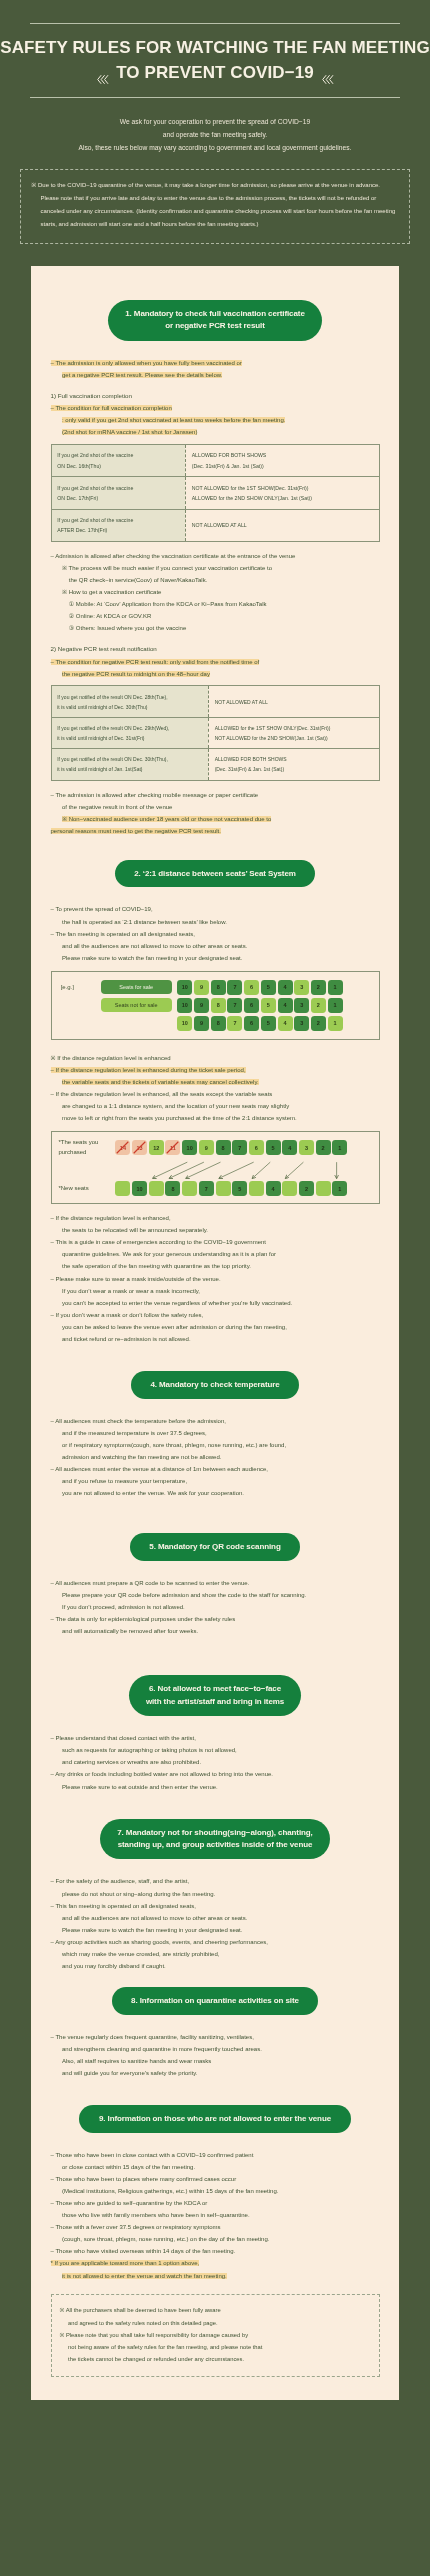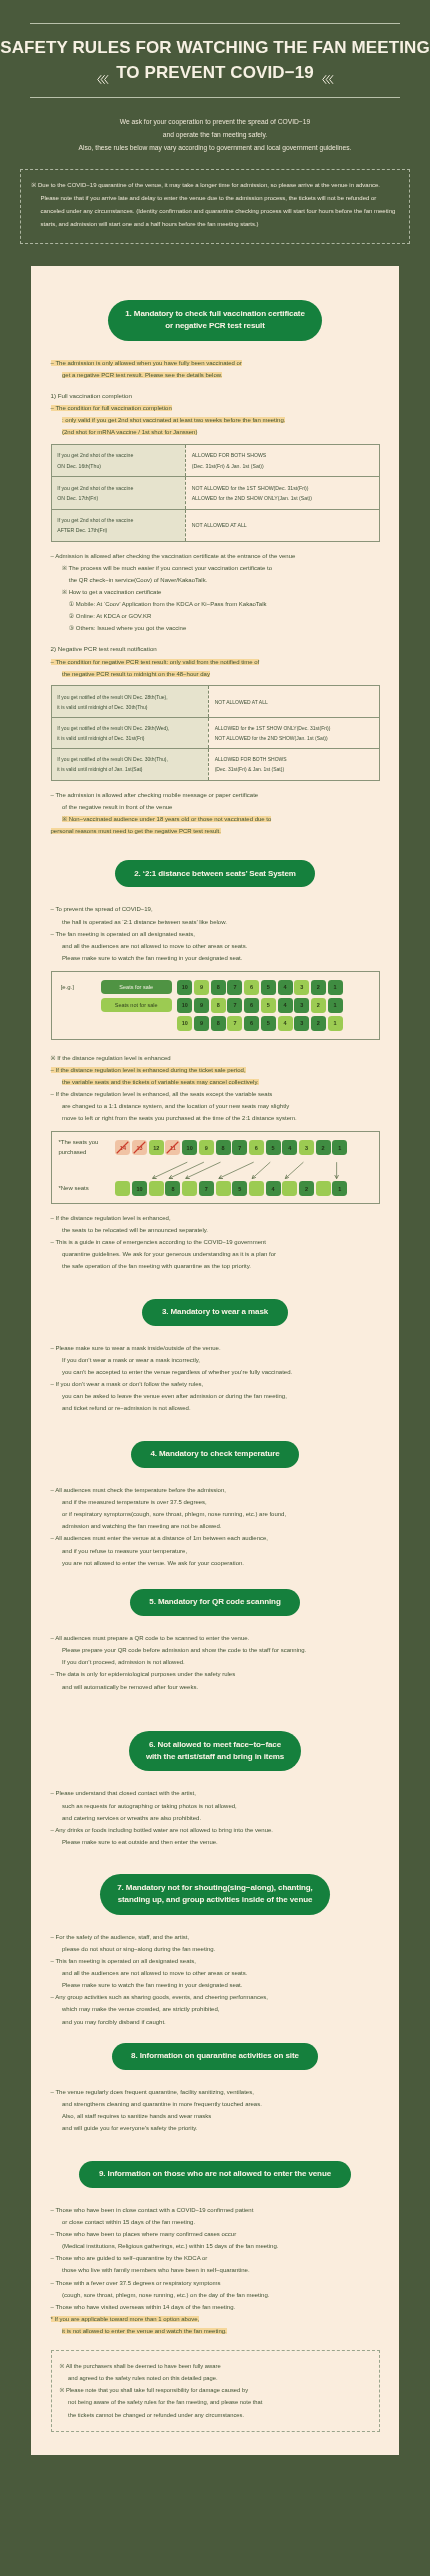--- a/index.html
+++ b/index.html
@@ -434,23 +434,20 @@
     </div>
 
     <div class="gap-s"></div>
     <div class="t ind1">– If the distance regulation level is enhanced,</div>
     <div class="t ind2">the seats to be relocated will be announced separately.</div>
     <div class="t ind1">– This is a guide in case of emergencies according to the COVID−19 government</div>
     <div class="t ind2">quarantine guidelines. We ask for your generous understanding as it is a plan for</div>
     <div class="t ind2">the safe operation of the fan meeting with quarantine as the top priority.</div>
   </div>
 
-  <div class="pill-wrap" style="margin-top:26px">
-    <div class="pill">3. Mandatory to wear a mask</div>
-  </div>
   <div>
     <div class="t ind1">– Please make sure to wear a mask inside/outside of the venue.</div>
     <div class="t ind2">If you don’t wear a mask or wear a mask incorrectly,</div>
     <div class="t ind2">you can’t be accepted to enter the venue regardless of whether you’re fully vaccinated.</div>
     <div class="t ind1">– If you don’t wear a mask or don’t follow the safety rules,</div>
     <div class="t ind2">you can be asked to leave the venue even after admission or during the fan meeting,</div>
     <div class="t ind2">and ticket refund or re−admission is not allowed.</div>
   </div>
 
   <div class="pill-wrap" style="margin-top:26px">
@@ -459,21 +456,21 @@
   <div>
     <div class="t ind1">– All audiences must check the temperature before the admission,</div>
     <div class="t ind2">and if the measured temperature is over 37.5 degrees,</div>
     <div class="t ind2">or if respiratory symptoms(cough, sore throat, phlegm, nose running, etc.) are found,</div>
     <div class="t ind2">admission and watching the fan meeting are not be allowed.</div>
     <div class="t ind1">– All audiences must enter the venue at a distance of 1m between each audience,</div>
     <div class="t ind2">and if you refuse to measure your temperature,</div>
     <div class="t ind2">you are not allowed to enter the venue. We ask for your cooperation.</div>
   </div>
 
-  <div class="pill-wrap" style="margin-top:20px">
+  <div class="pill-wrap" style="margin-top:34px">
     <div class="pill">5. Mandatory for QR code scanning</div>
   </div>
   <div>
     <div class="t ind1">– All audiences must prepare a QR code to be scanned to enter the venue.</div>
     <div class="t ind2">Please prepare your QR code before admission and show the code to the staff for scanning.</div>
     <div class="t ind2">If you don’t proceed, admission is not allowed.</div>
     <div class="t ind1">– The data is only for epidemiological purposes under the safety rules</div>
     <div class="t ind2">and will automatically be removed after four weeks.</div>
   </div>
 

